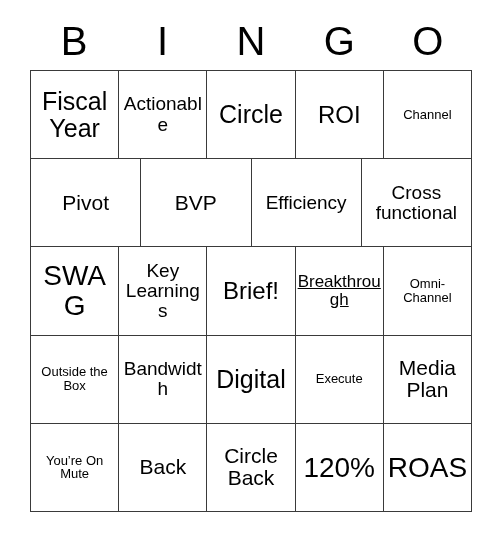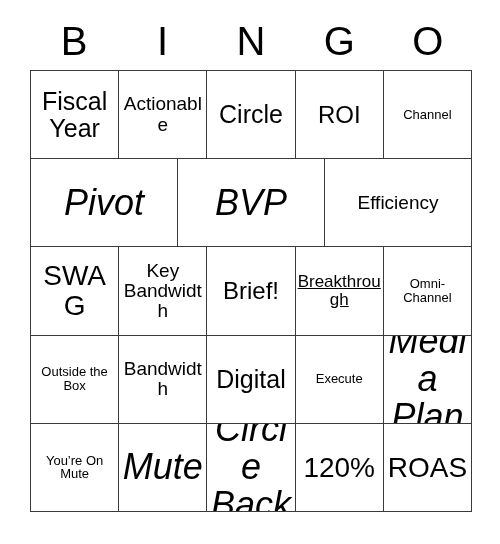--- a/index.html
+++ b/index.html
@@ -68,21 +68,21 @@
   .cell-text {
     display: block;
     line-height: 1.06;
     width: 100%;
     word-break: normal;
     overflow-wrap: break-word;
   }
 
   
   .fs-xxl  { font-size: 24px; }
-  .fs-xl   { font-size: 36px; font-style: italic; }
+  .fs-xl   { font-size: 21px; }
   .fs-lg   { font-size: 25px; }
   .fs-md   { font-size: 28px; }
   .fs-sm   { font-size: 13px; }
   .fs-xs   { font-size: 19px; }
   .fs-xxs  { font-size: 17px; text-decoration: underline; }
 </style>
 </head>
 <body>
 
 <div class="card">
@@ -118,28 +118,31 @@
     <div class="grid-row">
       <div class="cell">
           <span class="cell-text fs-xl">Pivot</span>
         </div>
       <div class="cell">
           <span class="cell-text fs-xl">BVP</span>
         </div>
       <div class="cell">
           <span class="cell-text fs-xs">Efficiency</span>
         </div>
+      <div class="cell">
+          <span class="cell-text fs-xs">Cross functional</span>
+        </div>
     </div>
 
     <div class="grid-row">
       <div class="cell">
           <span class="cell-text fs-md">SWAG</span>
         </div>
       <div class="cell">
-          <span class="cell-text fs-xs">Key Bandwidth</span>
+          <span class="cell-text fs-xs">Key Learnings</span>
         </div>
       <div class="cell">
           <span class="cell-text fs-xxl">Brief!</span>
         </div>
       <div class="cell">
           <span class="cell-text fs-xxs">Breakthrough</span>
         </div>
       <div class="cell">
           <span class="cell-text fs-sm">Omni-Channel</span>
         </div>
@@ -161,21 +164,21 @@
       <div class="cell">
           <span class="cell-text fs-xl">Media Plan</span>
         </div>
     </div>
 
     <div class="grid-row">
       <div class="cell">
           <span class="cell-text fs-sm">You’re On Mute</span>
         </div>
       <div class="cell">
-          <span class="cell-text fs-xl">Mute</span>
+          <span class="cell-text fs-xl">Back</span>
         </div>
       <div class="cell">
           <span class="cell-text fs-xl">Circle Back</span>
         </div>
       <div class="cell">
           <span class="cell-text fs-md">120%</span>
         </div>
       <div class="cell">
           <span class="cell-text fs-md">ROAS</span>
         </div>

